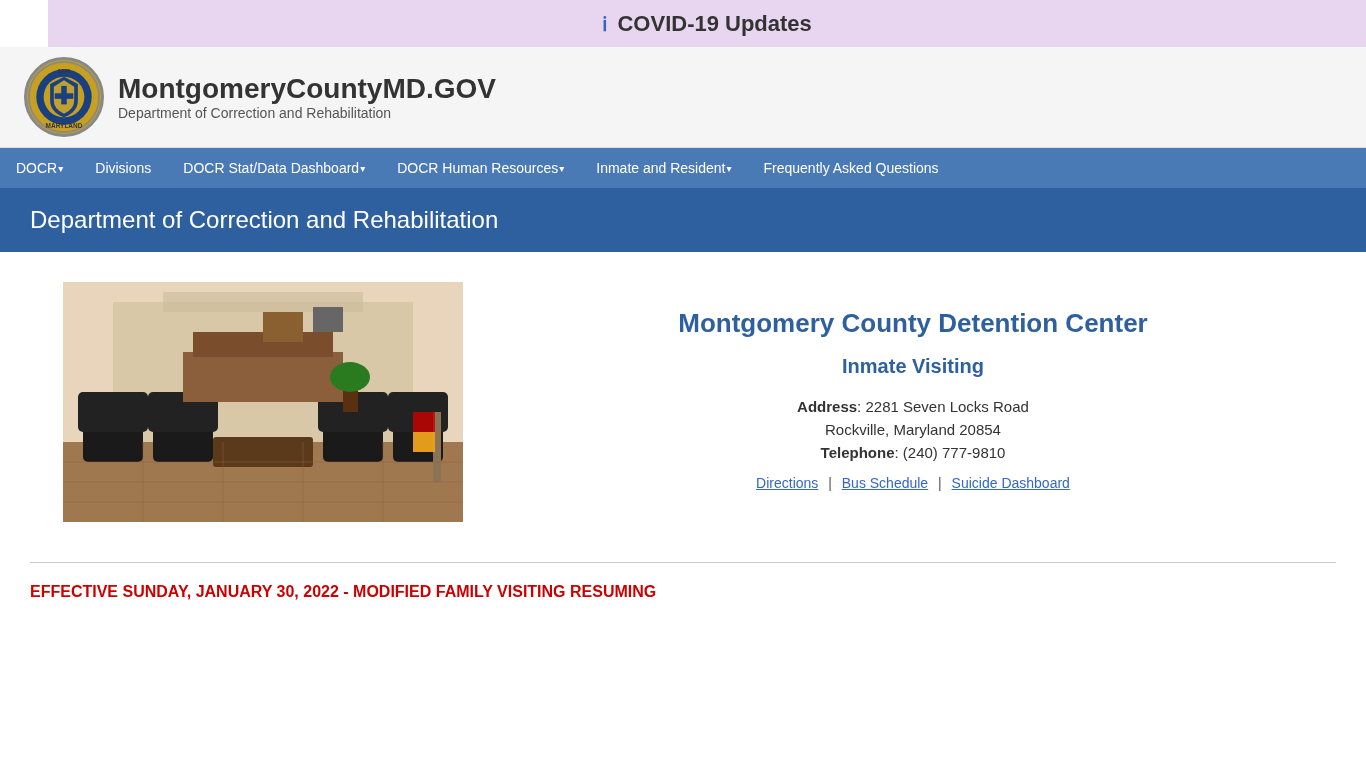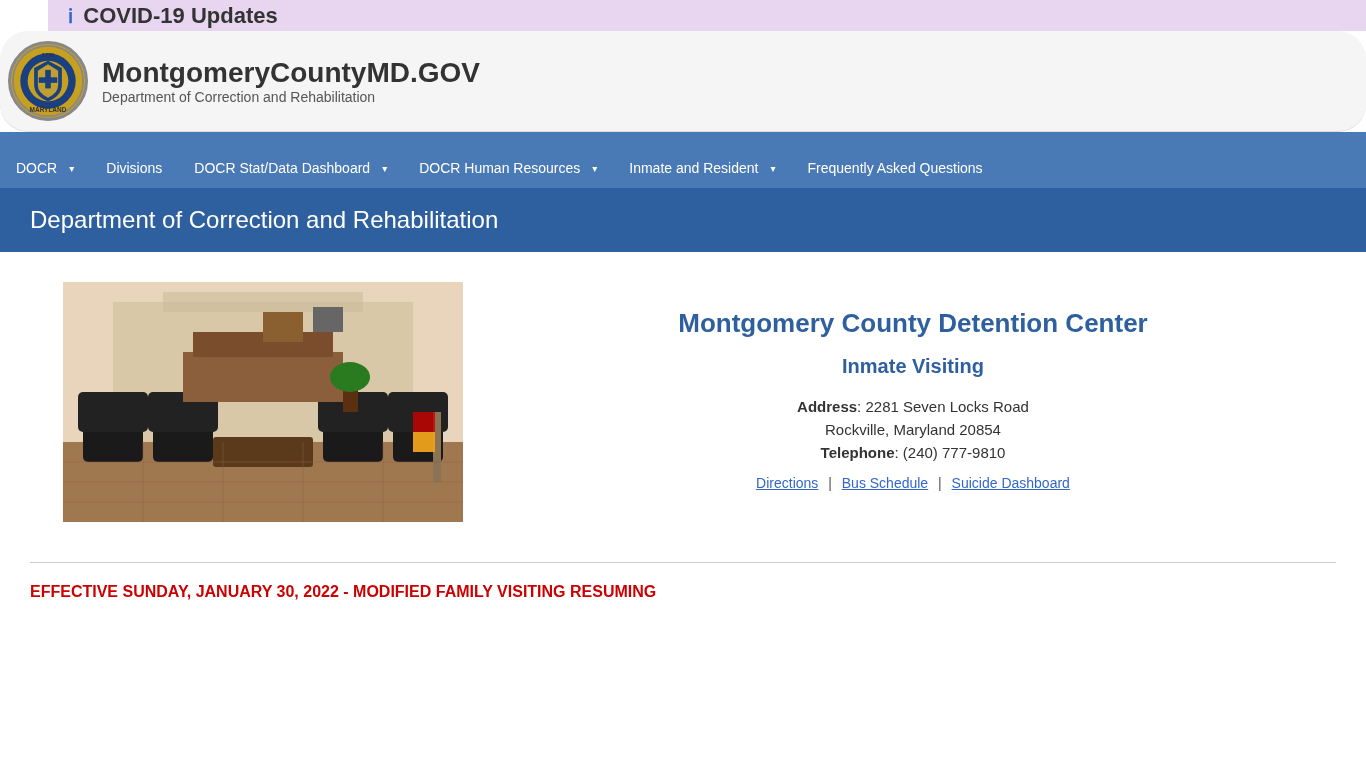--- a/index.html
+++ b/index.html
@@ -1,22 +1,22 @@
 <!DOCTYPE html>
 <html><head>
   <meta charset="utf-8">
   <style>
     * { margin: 0; padding: 0; box-sizing: border-box; }
     body { font-family: Arial, sans-serif; font-size: 14px; color: #333; background: #fff; }
 
     
     .covid-banner {
       background: #e8d5f0;
-      text-align: left;
-      padding: 2px 20px;
+      text-align: center;
+      padding: 10px 20px;
       margin-left: 48px;
     }
     .covid-banner .covid-title {
       font-size: 22px;
       font-weight: bold;
       color: #333;
     }
     .covid-banner .covid-info-icon {
       color: #3366cc;
       font-size: 20px;
@@ -25,26 +25,25 @@
     .covid-banner .covid-subtitle {
       font-size: 14px;
       color: #3366cc;
       text-decoration: underline;
       cursor: pointer;
     }
 
     
     .header {
       background: #f5f5f5;
-      padding: 10px 8px;
+      padding: 10px 24px;
       display: flex;
       align-items: center;
       justify-content: space-between;
       border-bottom: 1px solid #ddd;
-      border-radius: 28px;
     }
     .header-left {
       display: flex;
       align-items: center;
       gap: 14px;
     }
     .logo-circle {
       width: 80px;
       height: 80px;
       border-radius: 50%;
@@ -108,23 +107,22 @@
       align-items: stretch;
     }
     .nav-item {
       color: #fff;
       padding: 12px 16px;
       font-size: 14px;
       cursor: pointer;
       white-space: nowrap;
       display: flex;
       align-items: center;
-      gap: 12px;
+      gap: 1px;
       text-decoration: none;
-      margin-top: 16px;
     }
     .nav-item .chevron {
       font-size: 10px;
     }
 
     
     .page-header-band {
       background: #2e5f9e;
       color: #fff;
       padding: 18px 30px;

